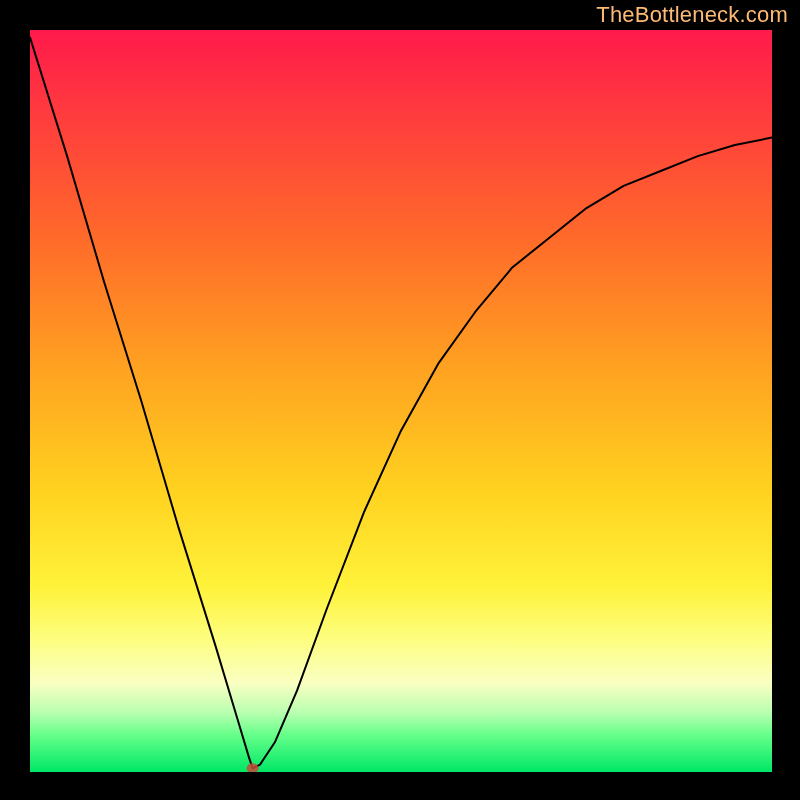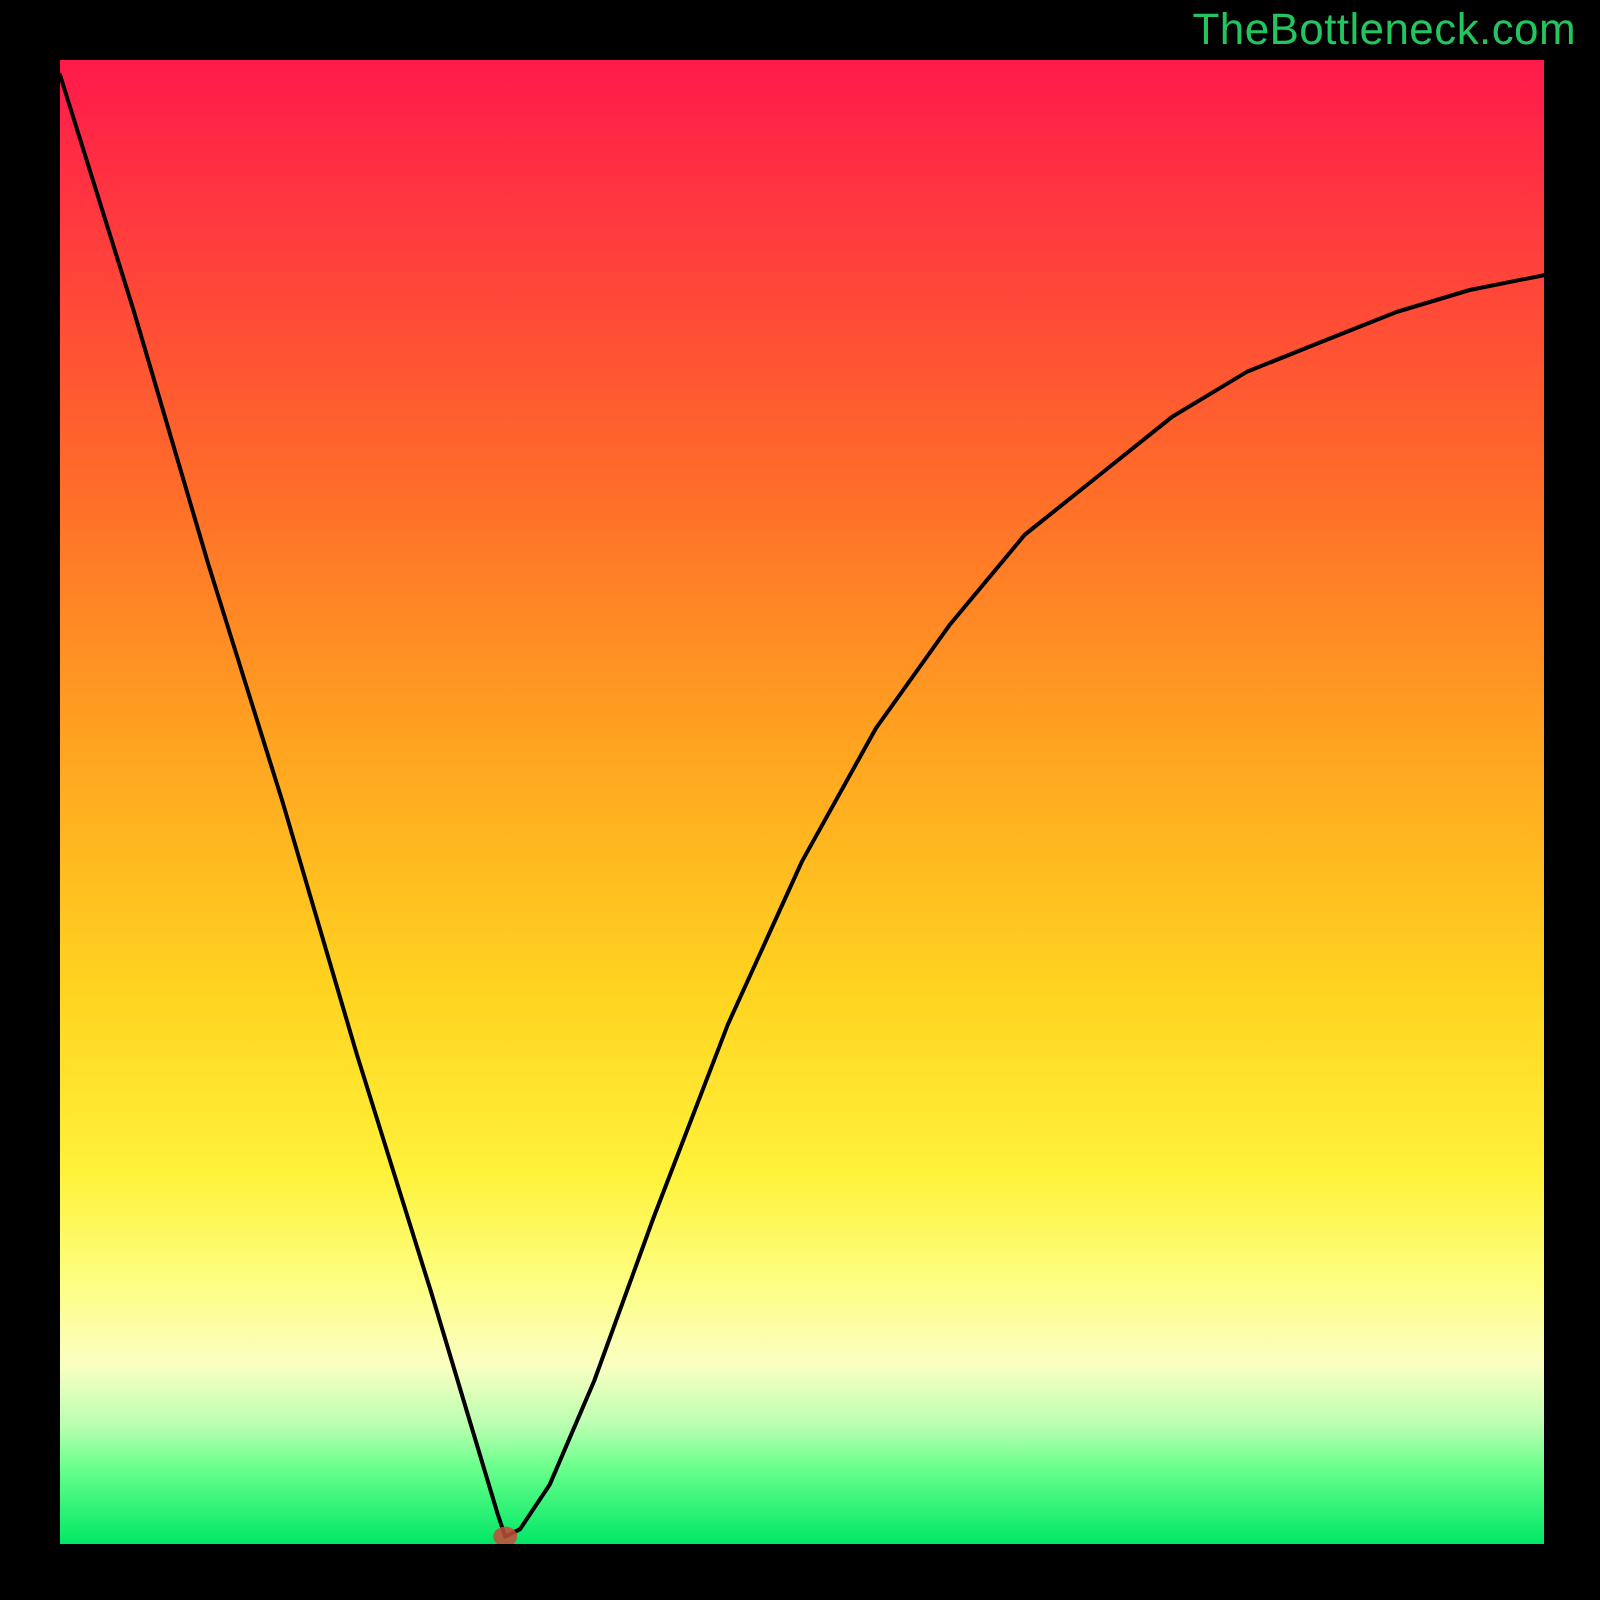--- a/index.html
+++ b/index.html
@@ -14,21 +14,21 @@
   .frame {
     position: relative;
     width: 800px;
     height: 800px;
     background: #000000;
   }
   .watermark {
     position: absolute;
     top: 2px;
     right: 12px;
-    color: #22c55e;
+    color: #fdba74;
     font-size: 22px;
     font-weight: 500;
     letter-spacing: 0.2px;
     font-family: Arial, Helvetica, sans-serif;
   }
   .plot-area {
     position: absolute;
     left: 30px;
     top: 30px;
     width: 742px;

